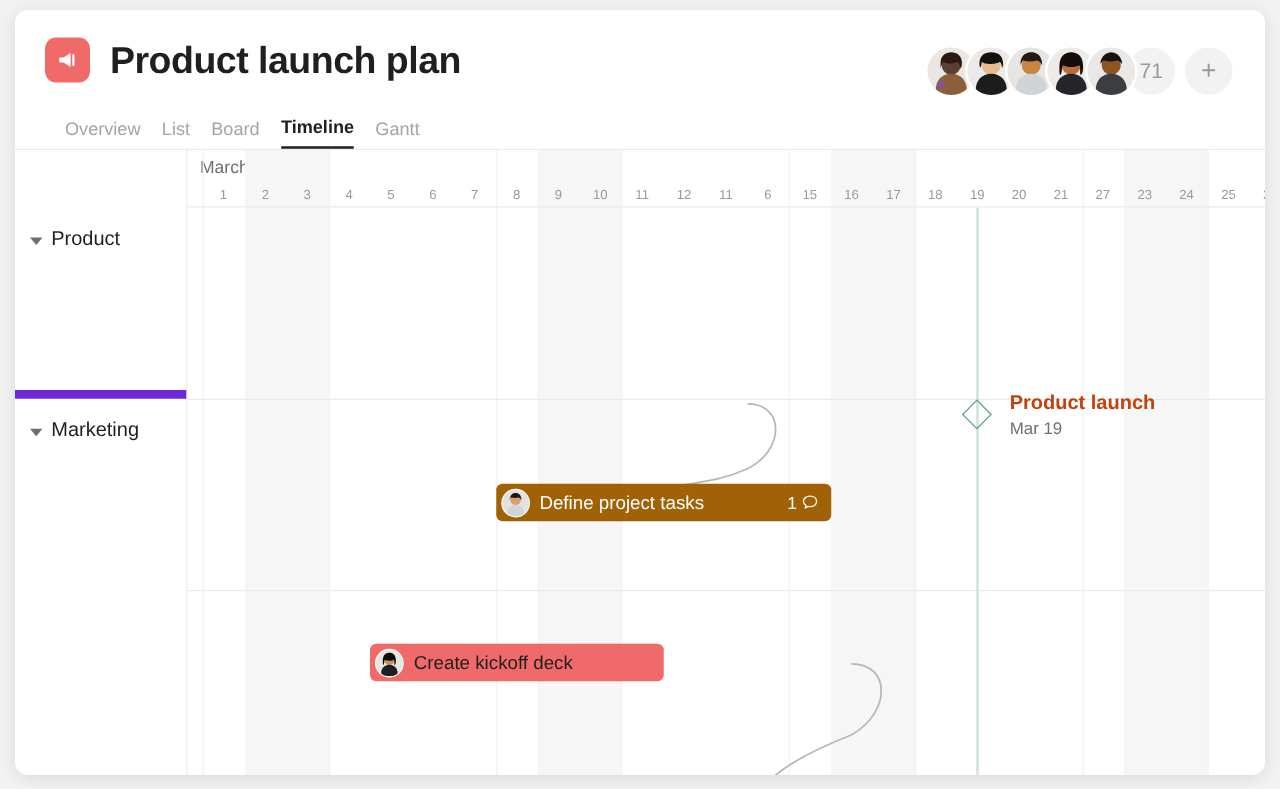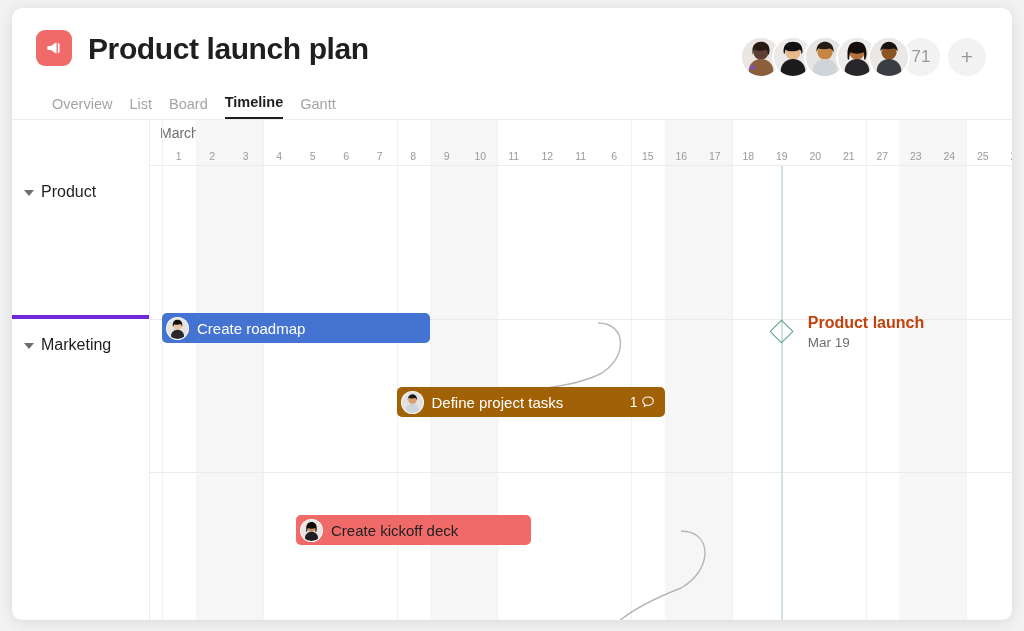--- a/index.html
+++ b/index.html
@@ -115,21 +115,21 @@
   
   .rail {
     width: 138px;
     flex: none;
     border-right: 1px solid #edeae9;
     position: relative;
     padding-top: 46px;
   }
   .rail-section {
     height: 153px;
-    border-bottom: 4px solid #6d28d9;
+    border-bottom: 7px solid #6d28d9;
     padding: 17px 0 0 12px;
     display: flex;
     align-items: flex-start;
     gap: 7px;
   }
   .rail-section:last-child { border-bottom: none; }
   .caret {
     width: 0; height: 0;
     border-left: 5px solid transparent;
     border-right: 5px solid transparent;
@@ -404,31 +404,20 @@
         <path d="M442 548 l 8 -4 l 0 8 z" fill="#b9b5b3"></path>
       </svg>
 
       <div class="milestone-line" id="ms-line" style="left: 631px; top: 46px; bottom: 0px;"></div>
       <div class="milestone-diamond" id="ms-diamond" style="left: 623.25px; top: 203px;"></div>
       <div class="milestone-text" id="ms-text" style="left: 657.75px; top: 194px;">
         <div class="milestone-name">Product launch</div>
         <div class="milestone-date">Mar 19</div>
       </div>
 
-      <div class="bar" id="bar-0" style="left: 12px; width: 268px; top: 193px; background: rgb(69, 115, 210); color: rgb(255, 255, 255);">
-        <span class="bar-avatar">
-          <svg viewBox="0 0 24 24">
-              <rect width="24" height="24" fill="#e6e4e2"></rect>
-              <circle cx="12" cy="9" r="4.8" fill="#e8c39e"></circle>
-              <path d="M12 13.5c-4.6 0-7.5 3.4-7.5 7.5v3h15v-3c0-4.1-2.9-7.5-7.5-7.5z" fill="#2a2a2e"></path>
-              <path d="M6.5 8c0-4 2.4-6 5.5-6s5.5 2 5.5 6c0 1.4-.4 2-.4 2s-.5-2.6-1.6-3.2c-2 1.1-5.4 1.3-7.2.2-.6 1-1.4 3-1.4 3s-.4-.6-.4-2z" fill="#14100d"></path>
-            </svg>
-        </span>
-        <span class="bar-title">Create roadmap</span>
-      </div>
 
       <div class="bar" id="bar-1" style="left: 246.5px; width: 268px; top: 267px; background: #a16207; color: rgb(255, 255, 255);">
         <span class="bar-avatar">
           <svg viewBox="0 0 24 24">
               <rect width="24" height="24" fill="#e4e2e0"></rect>
               <circle cx="12" cy="9" r="4.8" fill="#d8a16e"></circle>
               <path d="M12 13.5c-4.6 0-7.5 3.4-7.5 7.5v3h15v-3c0-4.1-2.9-7.5-7.5-7.5z" fill="#cfd4d8"></path>
               <path d="M6.8 7.5c.6-3.6 3-4.8 5.2-4.8s4.6 1.2 5.2 4.8c0 .6 0 1.8 0 1.8s-1.2-2.4-2.4-2.4c-2.4.6-4.8.6-7.2 0-.6.6-1.2 2.4-1.2 2.4s0-1.2.4-1.8z" fill="#1d1512"></path>
             </svg>
         </span>

